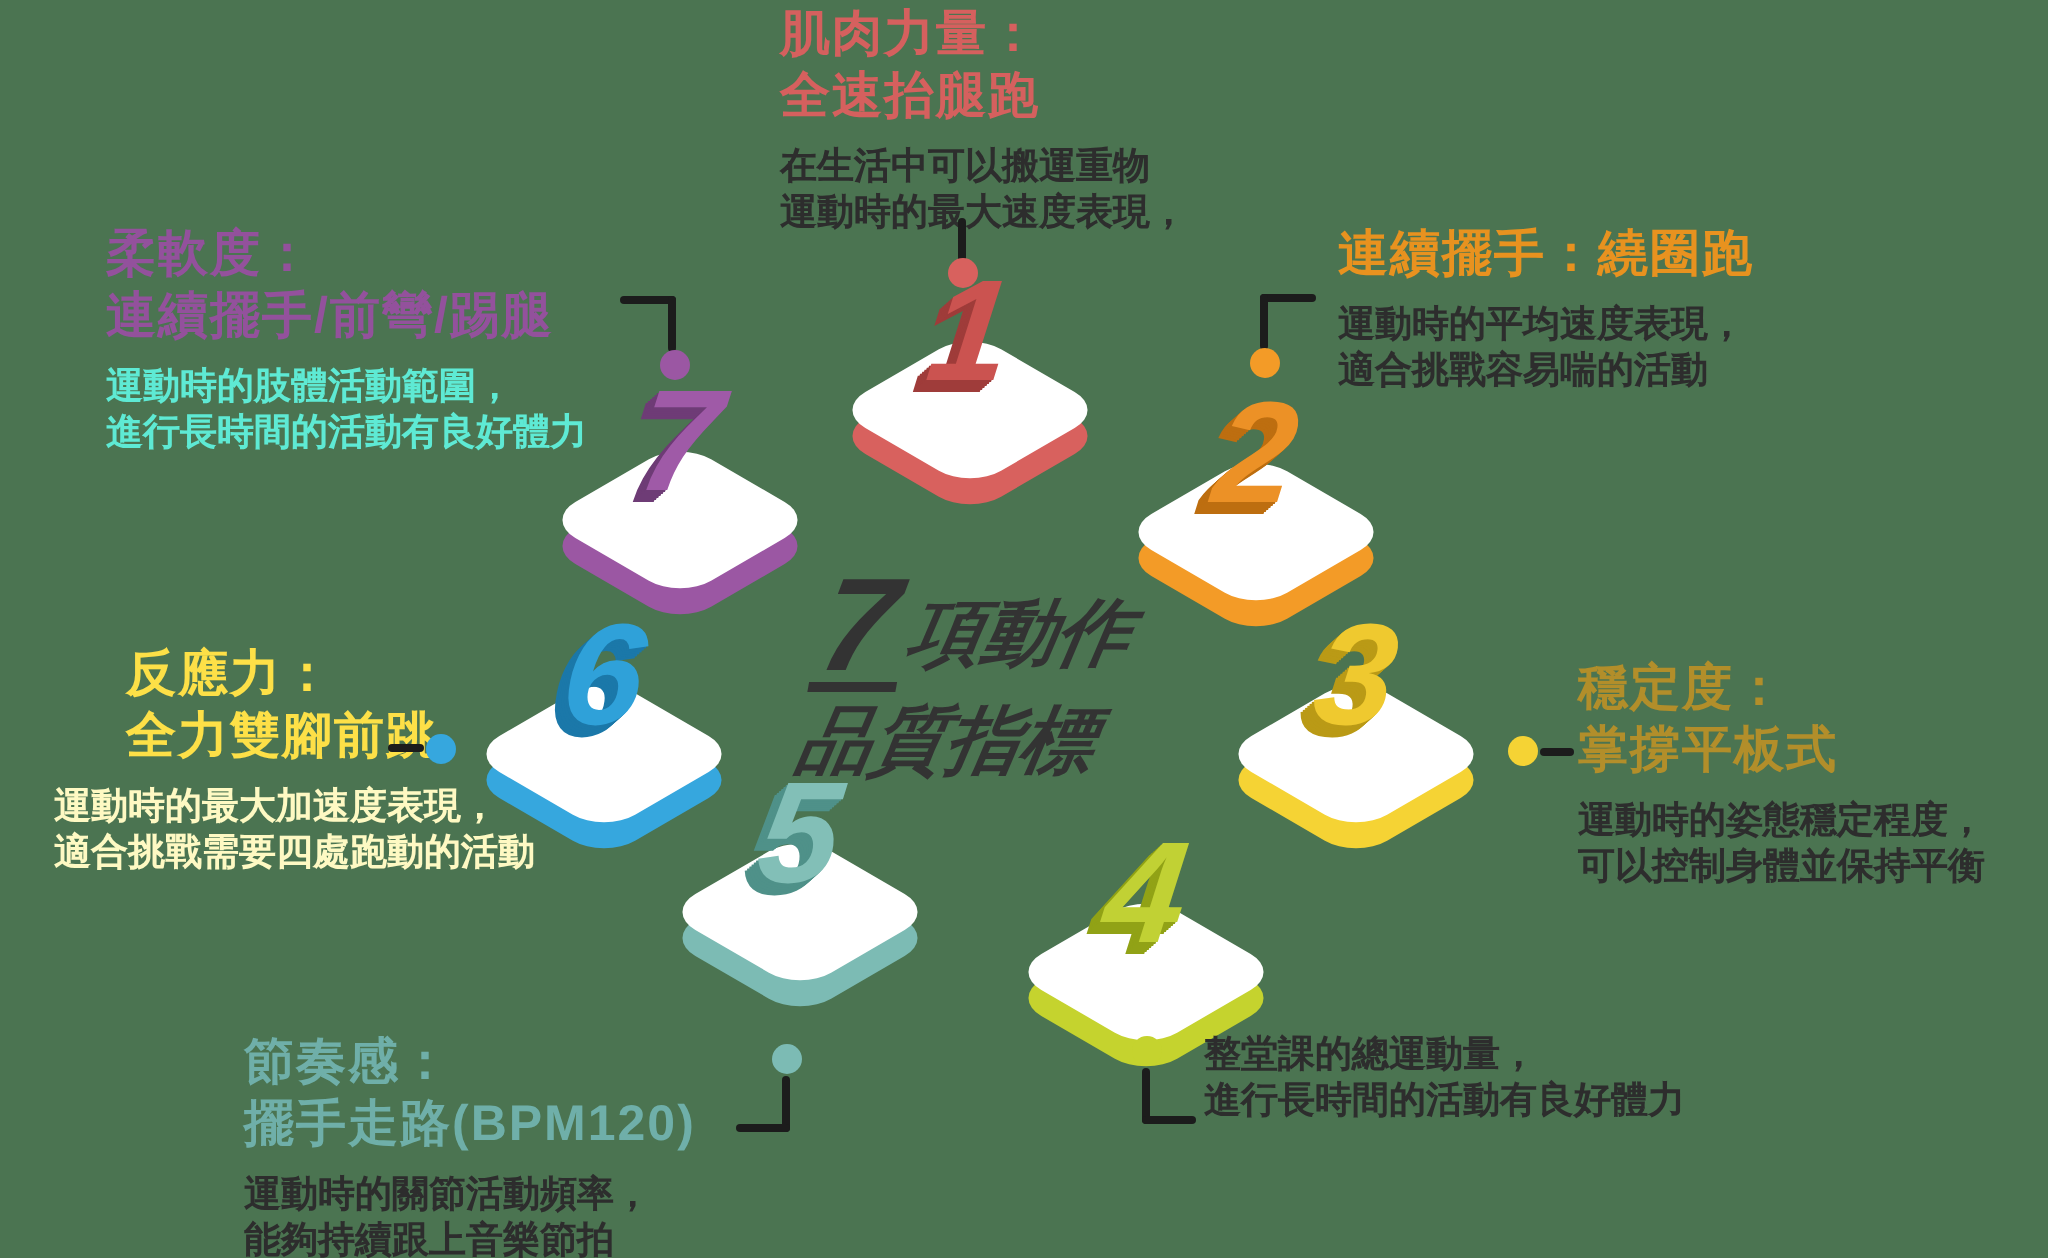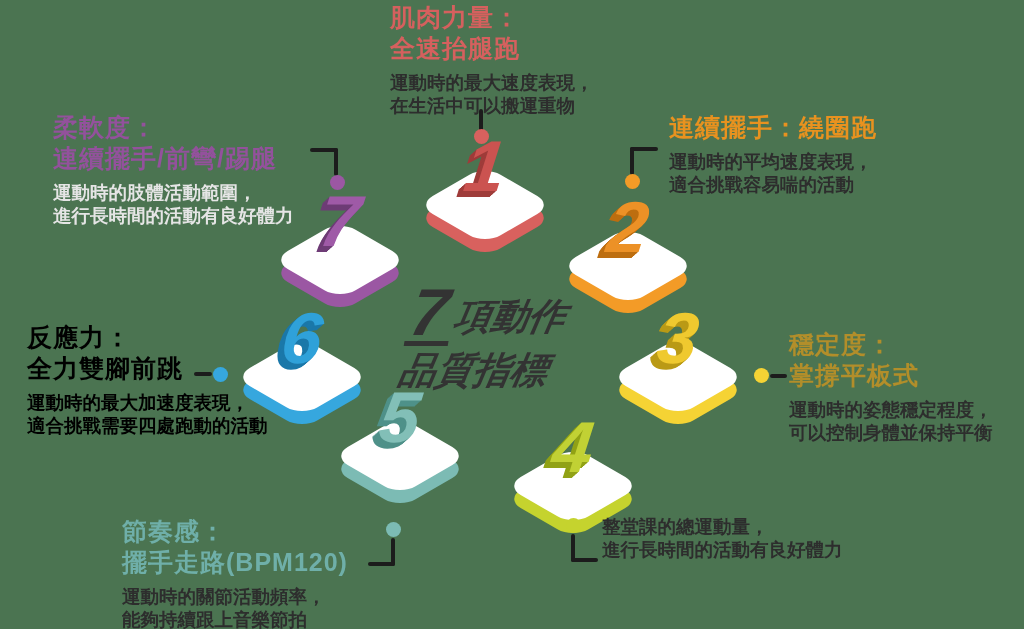--- a/index.html
+++ b/index.html
@@ -82,22 +82,22 @@
     </div>
     <div class="center-line2">品質指標</div>
   </div>
 
   <div class="tblock" style="left:390px;top:2px;">
     <div class="ttl" style="color: rgb(213, 96, 94);">
       <div>肌肉力量：</div>
       <div>全速抬腿跑</div>
     </div>
     <div class="dsc" style="color: rgb(45, 45, 45);">
+      <div>在生活中可以搬運重物</div>
       <div>運動時的最大速度表現，</div>
-      <div>在生活中可以搬運重物</div>
     </div>
   </div>
 
   <div class="tblock" style="left:669px;top:112px;">
     <div class="ttl" style="color: rgb(232, 146, 31);">
       <div>連續擺手：繞圈跑</div>
     </div>
     <div class="dsc" style="color: rgb(45, 45, 45);">
       <div>運動時的平均速度表現，</div>
       <div>適合挑戰容易喘的活動</div>
@@ -127,36 +127,36 @@
       <div>節奏感：</div>
       <div>擺手走路(BPM120)</div>
     </div>
     <div class="dsc" style="color: rgb(45, 45, 45);">
       <div>運動時的關節活動頻率，</div>
       <div>能夠持續跟上音樂節拍</div>
     </div>
   </div>
 
   <div class="tblock" style="left:27px;top:322px;">
-    <div class="ttl" style="color: #000000;">
+    <div class="ttl" style="color: #fde047; margin-left: 36px;">
       <div>反應力：</div>
       <div>全力雙腳前跳</div>
     </div>
-    <div class="dsc" style="color: #000000;">
+    <div class="dsc" style="color: #fef9c3;">
       <div>運動時的最大加速度表現，</div>
       <div>適合挑戰需要四處跑動的活動</div>
     </div>
   </div>
 
   <div class="tblock" style="left:53px;top:112px;">
     <div class="ttl" style="color: rgb(147, 81, 156);">
       <div>柔軟度：</div>
       <div>連續擺手/前彎/踢腿</div>
     </div>
-    <div class="dsc" style="color: #e5e5e5;">
+    <div class="dsc" style="color: #5eead4;">
       <div>運動時的肢體活動範圍，</div>
       <div>進行長時間的活動有良好體力</div>
     </div>
   </div>
 
   <div>
     <div class="vline" style="left: 479px; top: 109px; height: 22px; background: rgb(28, 28, 28);"></div>
     <div class="dot" style="left: 474px; top: 129px; background: rgb(216, 97, 94);"></div>
   </div>
 

